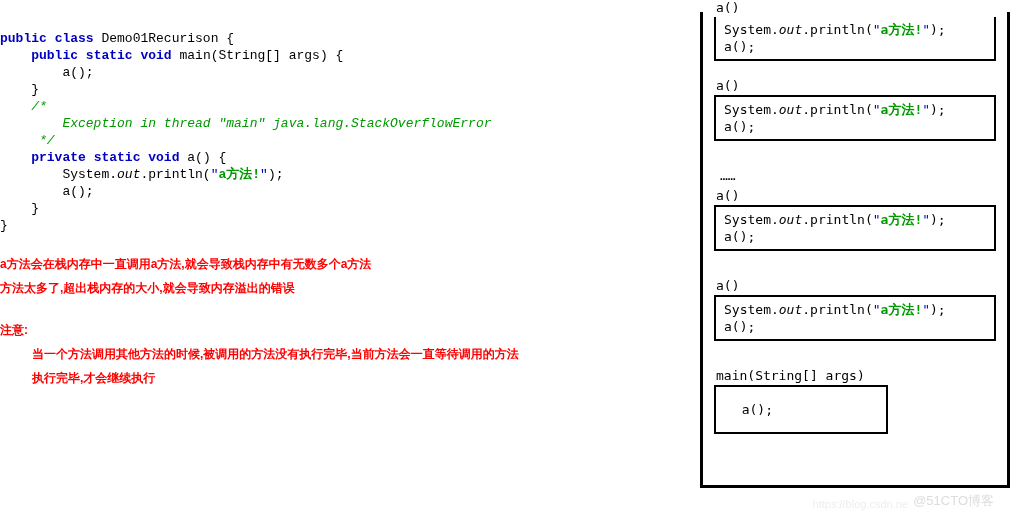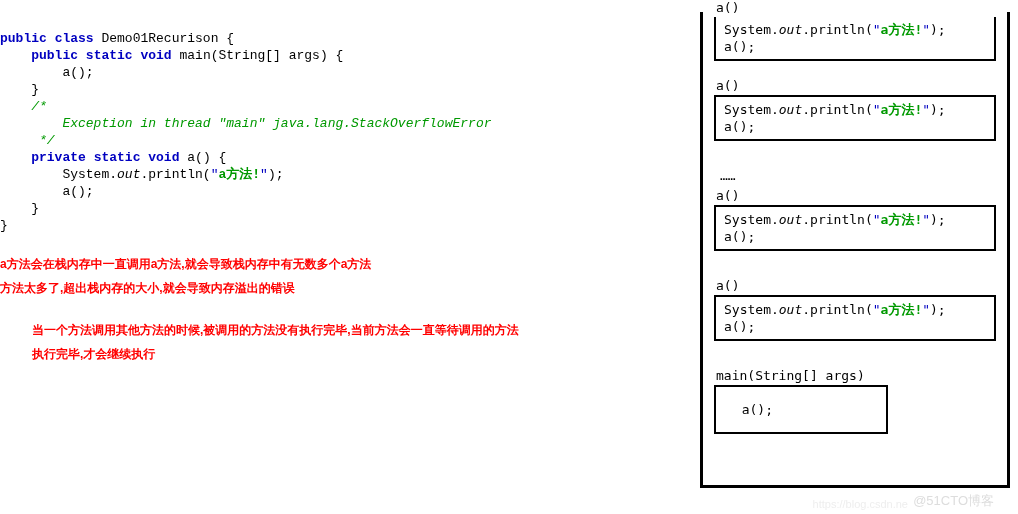--- a/index.html
+++ b/index.html
@@ -121,20 +121,21 @@
   <div class="code-line">    <span class="kw">private</span> <span class="kw">static</span> <span class="kw">void</span> a() {</div>
   <div class="code-line"><span>        System.</span><span class="field">out</span><span>.println(</span><span class="str">"</span><span class="str-cn">a方法!</span><span class="str">"</span><span>);</span></div>
   <div class="code-line">        a();</div>
   <div class="code-line">    }</div>
   <div class="code-line">}</div>
 
   <div style="height:18px"></div>
   <div class="red-note">a方法会在栈内存中一直调用a方法,就会导致栈内存中有无数多个a方法</div>
   <div class="red-note">方法太多了,超出栈内存的大小,就会导致内存溢出的错误</div>
   <div style="height:18px"></div>
+  <div class="red-note">注意:</div>
   <div class="red-note indent">当一个方法调用其他方法的时候,被调用的方法没有执行完毕,当前方法会一直等待调用的方法</div>
   <div class="red-note indent">执行完毕,才会继续执行</div>
 </div>
 
 <div class="right-pane">
   <div class="stack-outer"></div>
   <div class="stack-label">栈内存</div>
 
   <div class="frame clipped-top" style="top:0; left:14px; width:282px;">
     <div class="frame-title">a()</div>

